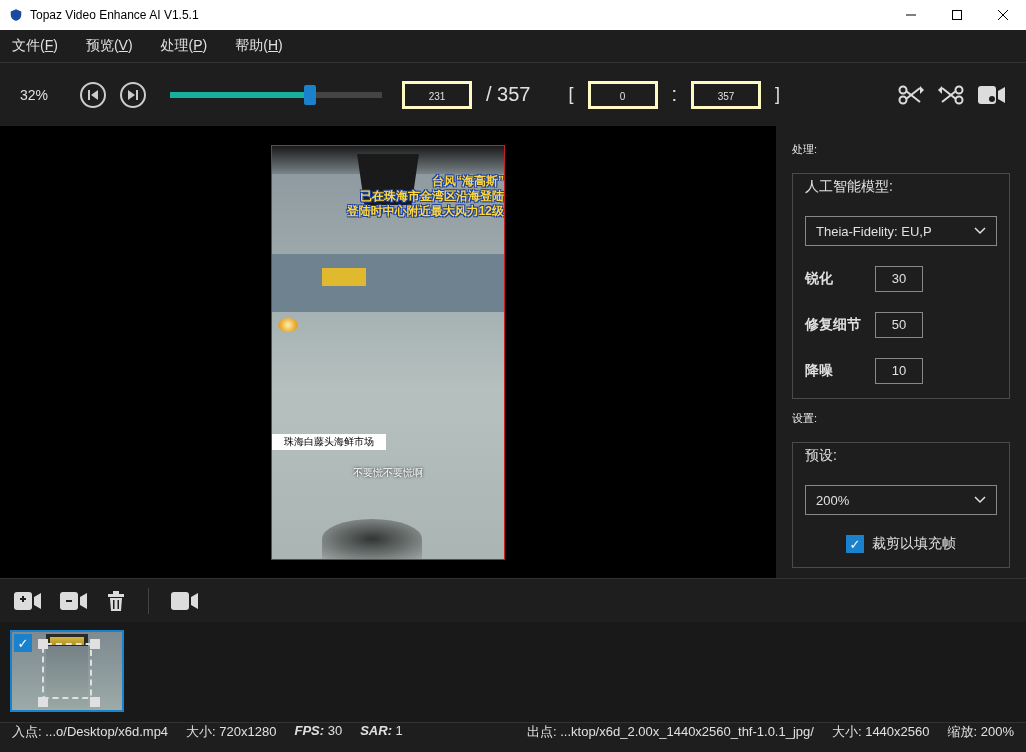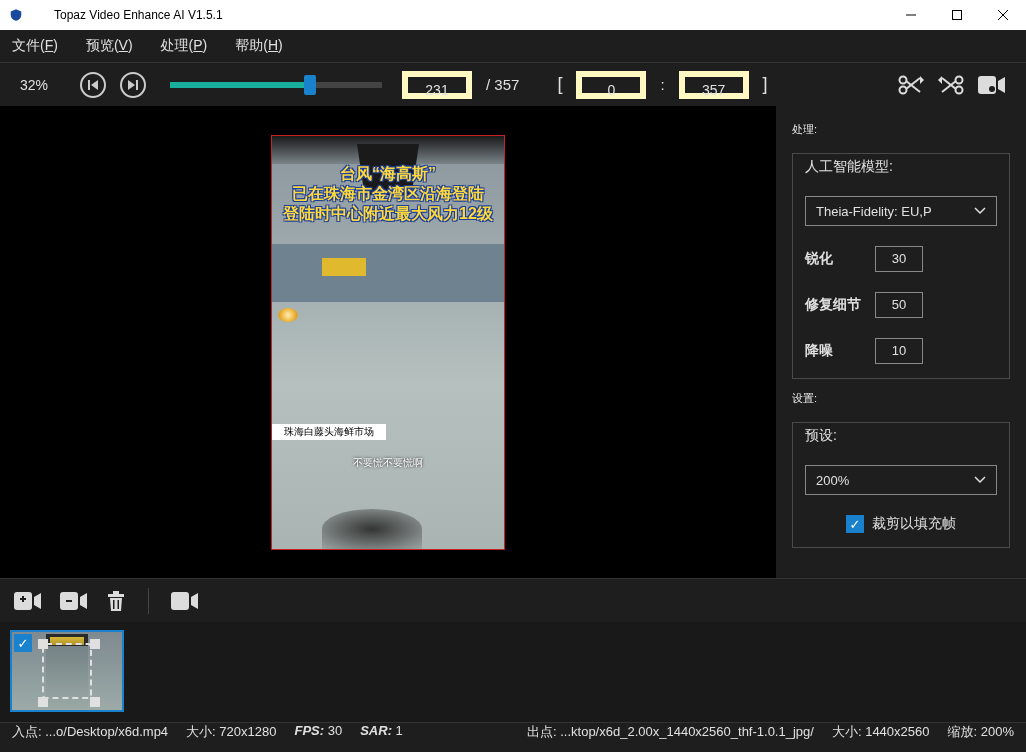--- a/index.html
+++ b/index.html
@@ -1,40 +1,40 @@
 <!DOCTYPE html>
 <html><head>
 <meta charset="utf-8">
 <style>
 * { margin: 0; padding: 0; box-sizing: border-box; font-family: "Segoe UI", "Microsoft YaHei", sans-serif; }
 body { width: 1026px; height: 752px; background: #fff; overflow: hidden; }
 .window { width: 1026px; height: 752px; display: flex; flex-direction: column; background: #2a2a2a; }
-.titlebar { height: 30px; background: #fff; display: flex; align-items: center; padding: 0 0 0 8px; color: #000; font-size: 12px; gap: 24px; }
+.titlebar { height: 30px; background: #fff; display: flex; align-items: center; padding: 0 0 0 8px; color: #000; font-size: 12px; }
 .titlebar-icon { width: 16px; height: 16px; margin-right: 6px; display: flex; align-items: center; justify-content: center; }
 .titlebar-title { flex: 1; }
 .titlebar-controls { display: flex; }
 .titlebar-btn { width: 46px; height: 30px; display: flex; align-items: center; justify-content: center; cursor: pointer; }
 .menubar { height: 32px; background: #1e1e1e; display: flex; align-items: center; padding: 16px 12px; gap: 28px; color: #e0e0e0; font-size: 14px; }
 .menubar span u { text-decoration: underline; }
-.toolbar { height: 44px; background: #1e1e1e; display: flex; align-items: center; padding: 0 20px; gap: 14px; color: #e0e0e0; border-top: 1px solid #333; }
+.toolbar { height: 64px; background: #1e1e1e; display: flex; align-items: center; padding: 0 20px; gap: 14px; color: #e0e0e0; border-top: 1px solid #333; }
 .zoom-pct { width: 46px; font-size: 14px; }
 .round-btn { width: 26px; height: 26px; border: 2px solid #ccc; border-radius: 50%; display: flex; align-items: center; justify-content: center; cursor: pointer; color: #ccc; font-size: 11px; }
 .slider { flex: 0 0 212px; height: 6px; background: #444; position: relative; margin: 0 6px 0 10px; }
 .slider-fill { position: absolute; left: 0; top: 0; bottom: 0; width: 65%; background: #18b09d; }
 .slider-thumb { position: absolute; left: 63%; top: -7px; width: 12px; height: 20px; background: #1a82cc; border-radius: 2px; }
-.num-box { width: 70px; height: 28px; border: 6px solid #fef9c3; background: transparent; color: #e0e0e0; text-align: center; font-size: 14px; line-height: 26px; }
-.sep { font-size: 15px; color: #e0e0e0; }
+.num-box { width: 70px; height: 28px; border: 3px solid #fef9c3; background: transparent; color: #e0e0e0; text-align: center; font-size: 10px; line-height: 26px; }
+.sep { font-size: 20px; color: #e0e0e0; }
 .bracket { font-size: 18px; color: #e0e0e0; }
 .tool-icon { cursor: pointer; color: #dcdcdc; display: flex; align-items: center; }
 .main-area { flex: 1; display: flex; background: #000; min-height: 0; }
 .viewer { flex: 1; display: flex; align-items: center; justify-content: center; position: relative; }
 .video-frame { width: 234px; height: 415px; border: 1px solid #c82020; position: relative; background: linear-gradient(to bottom, #8a969c 0%, #a2aeb0 35%, #b6c0be 60%, #aab4b2 100%); overflow: hidden; }
 .vf-dark-top { position: absolute; top: 0; left: 0; right: 0; height: 28px; background: linear-gradient(to bottom, #1a1a1a 0%, rgba(40,40,40,.2) 100%); }
 .vf-mirror { position: absolute; top: 8px; left: 50%; transform: translateX(-50%); width: 62px; height: 56px; background: #1a1a1a; clip-path: polygon(0 0, 100% 0, 88% 92%, 12% 92%); }
-.vf-title { position: absolute; top: 28px; left: 0; right: 0; text-align: center; color: #ffd83a; font-size: 16px; font-weight: 700; line-height: 1.25; text-shadow: -1px -1px 0 #1a3ea0, 1px -1px 0 #1a3ea0, -1px 1px 0 #1a3ea0, 1px 1px 0 #1a3ea0; z-index: 5; }
+.vf-title { position: absolute; top: 28px; left: 0; right: 0; text-align: right; color: #ffd83a; font-size: 12px; font-weight: 700; line-height: 1.25; text-shadow: -1px -1px 0 #1a3ea0, 1px -1px 0 #1a3ea0, -1px 1px 0 #1a3ea0, 1px 1px 0 #1a3ea0; z-index: 5; }
 .vf-band { position: absolute; top: 108px; left: 0; right: 0; height: 58px; background: #6f8290; }
 .vf-sign { position: absolute; top: 122px; left: 50px; width: 44px; height: 18px; background: #e0b92e; }
 .vf-light { position: absolute; top: 172px; left: 6px; width: 20px; height: 14px; background: radial-gradient(circle, #ffefb0 0%, #e7a31e 70%, transparent 100%); border-radius: 50%; }
 .vf-loc { position: absolute; top: 288px; left: 0; background: #fff; color: #000; font-size: 10px; padding: 1px 12px; }
 .vf-sub { position: absolute; top: 320px; left: 0; right: 0; text-align: center; color: #fff; font-size: 10px; text-shadow: 0 0 3px #000; }
 .vf-dark-bot { position: absolute; bottom: 0; left: 50px; width: 100px; height: 40px; background: radial-gradient(ellipse at center, rgba(30,30,30,.85), rgba(30,30,30,.1)); border-radius: 50% 50% 0 0; }
 .right-panel { width: 250px; background: #1e1e1e; color: #e0e0e0; padding: 16px 16px 0 16px; display: flex; flex-direction: column; gap: 12px; font-size: 14px; overflow: hidden; }
 .rp-section-title { font-weight: 400; color: #e8e8e8; margin-bottom: 4px; font-size: 11px; }
 .rp-box { border: 1px solid #4a4a4a; padding: 4px 12px 14px 12px; display: flex; flex-direction: column; gap: 20px; }
 .rp-label { font-size: 14px; color: #e0e0e0; }

